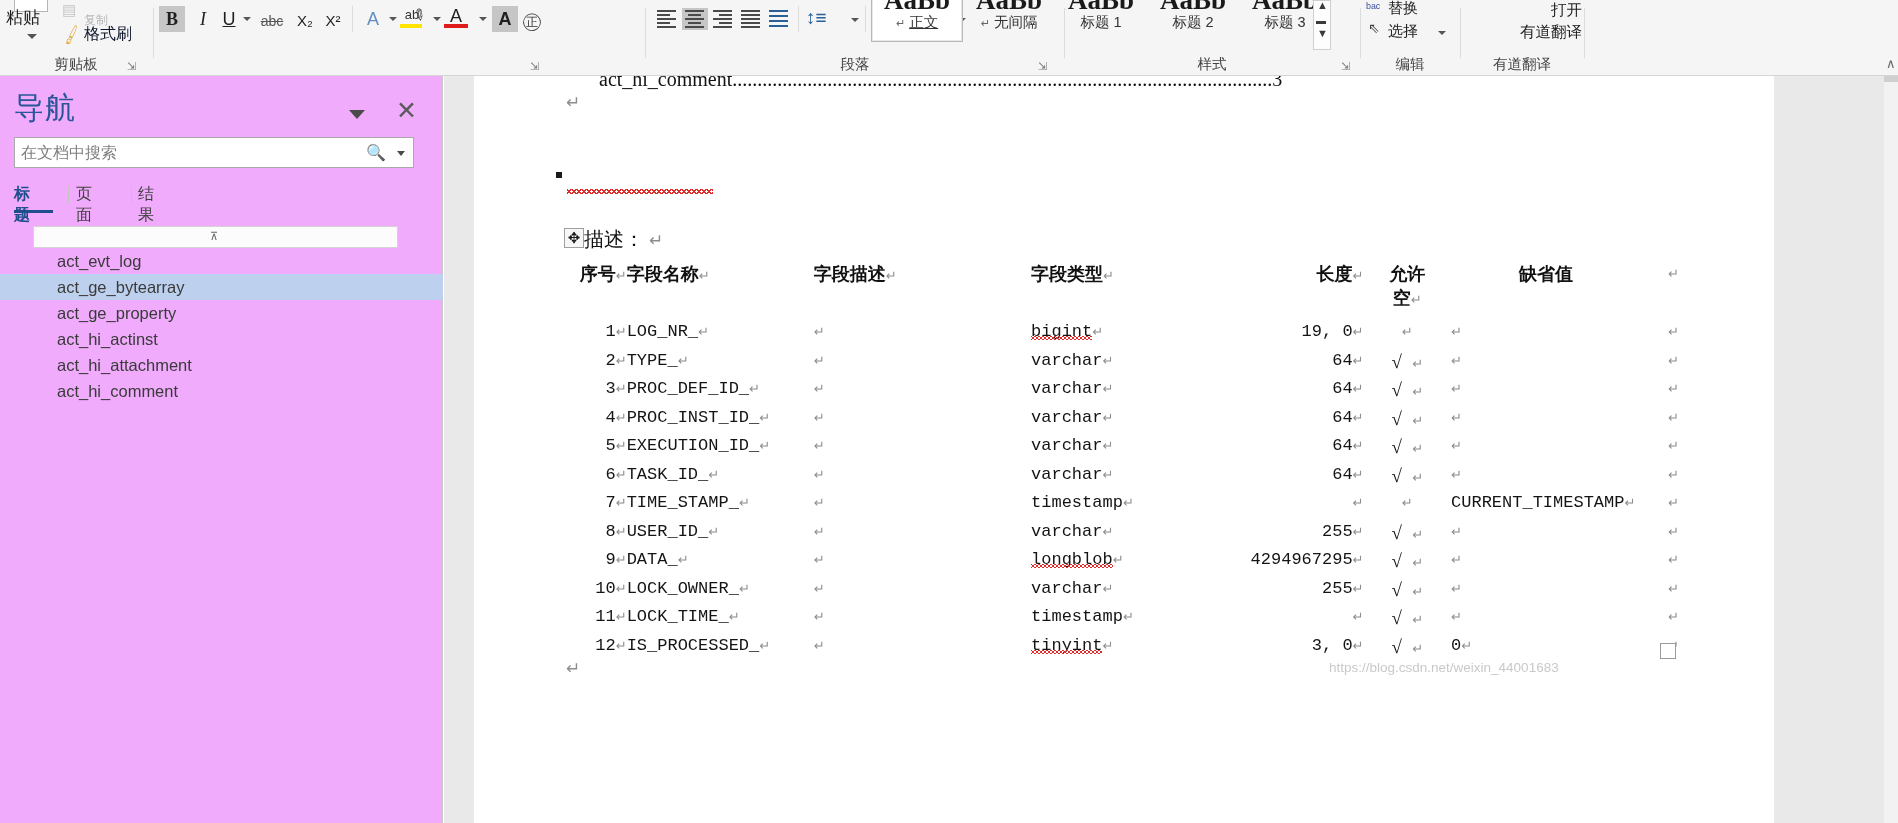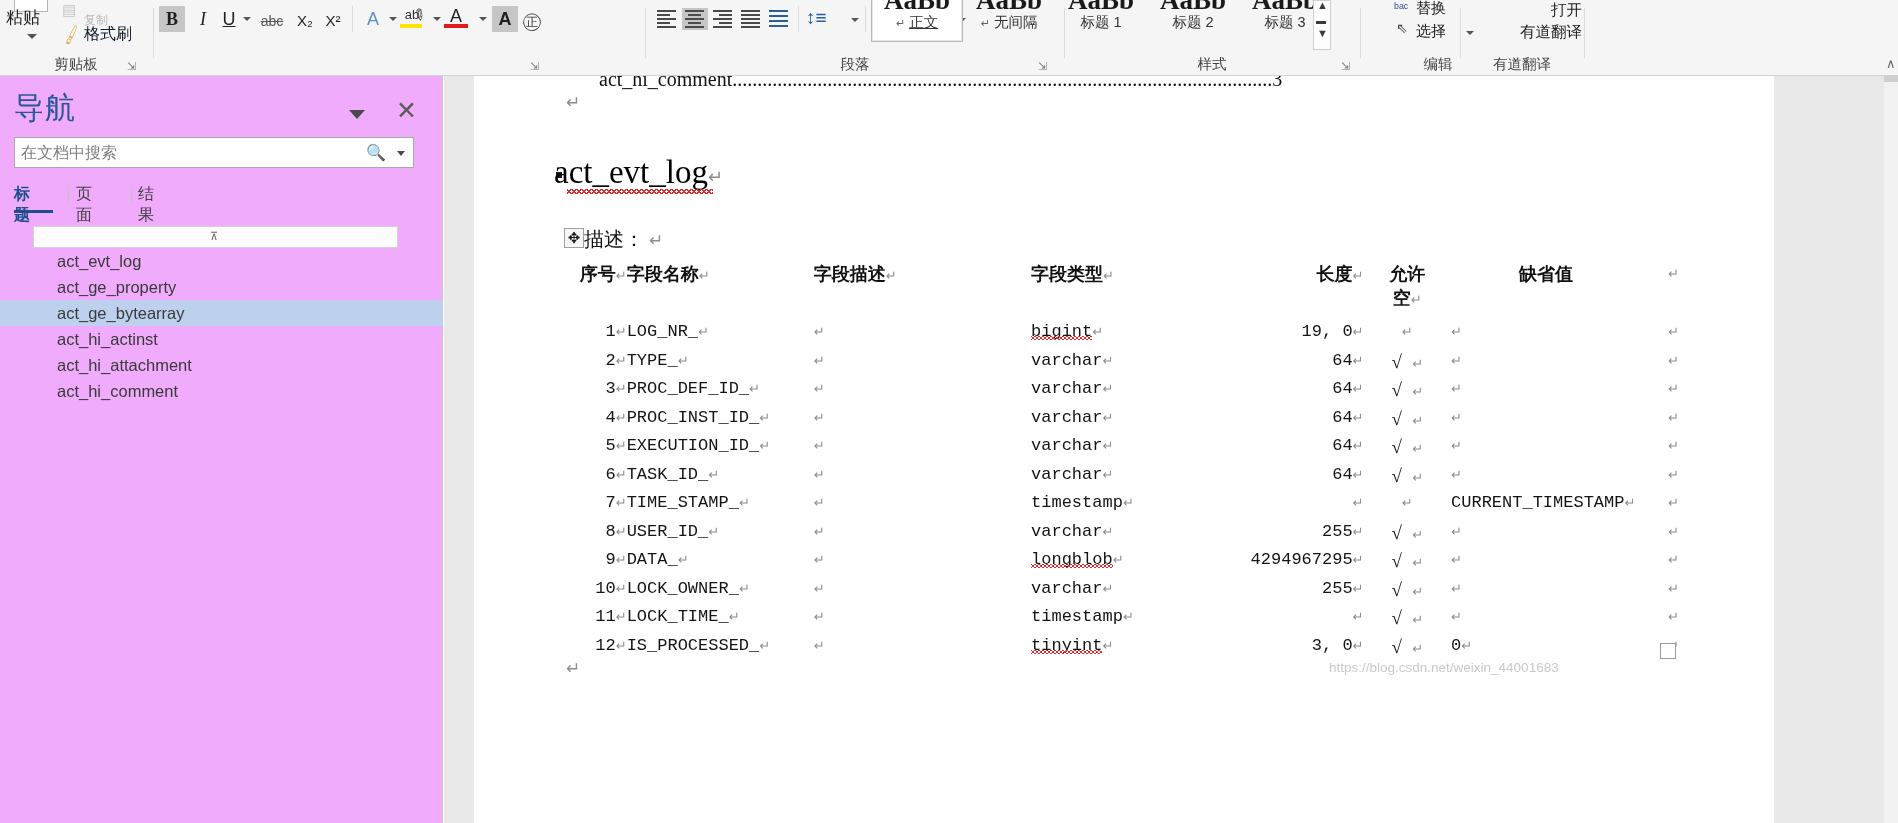--- a/index.html
+++ b/index.html
@@ -366,21 +366,21 @@
       <div class="sg-name">标题 3</div>
     </div>
     <div class="sg-scroll">
       <div style="top:-2px;">▲</div>
       <div style="top:14px; left:2px; font-size:10px;">▬</div>
       <div style="top:26px;">▼</div>
     </div>
 
     <div class="rb-sep" style="left:1360px; top:8px;"></div>
 
-    <div class="rb-group" style="left:1362px; width:96px;margin-left:28px;">
+    <div class="rb-group" style="left:1362px; width:96px;">
       <div class="ed-ic" style="left:4px; top:0px; color:#3a4fa0;">ᵇᵃᶜ</div>
       <div class="ed-item" style="left:26px; top:-1px;">替换</div>
       <div class="ed-ic" style="left:6px; top:20px; font-size:14px; color:#444;">⇖</div>
       <div class="ed-item" style="left:26px; top:22px;">选择</div>
       <div class="tiny-arrow" style="left:76px; top:31px;"></div>
       <div class="rb-caption">编辑</div>
     </div>
     <div class="rb-sep" style="left:1460px; top:8px;"></div>
 
     <div class="rb-group" style="left:1462px; width:120px;">
@@ -412,38 +412,37 @@
       <div class="nav-tab-div" style="left:117px;"></div>
       <div class="nav-tab" style="left:124px;">结果</div>
     </div>
 
     <div class="nav-box">
       <div class="nav-box-glyph">⊼</div>
     </div>
 
     <div class="nav-list">
       <div class="nav-item">act_evt_log</div>
+      <div class="nav-item sel">act_ge_bytearray</div>
       <div class="nav-item">act_ge_property</div>
-      <div class="nav-item sel">act_ge_bytearray</div>
       <div class="nav-item">act_hi_actinst</div>
       <div class="nav-item">act_hi_attachment</div>
       <div class="nav-item">act_hi_comment</div>
     </div>
 
   </div>
 
   <div class="doc-gutter"></div>
   <div class="doc-page">
 
     <div class="toc-tail doc-text"><span>act_hi_comment</span><span>............................................................................................................</span><span>3</span></div>
 
     <div class="blank-para pilcrow">↵</div>
 
     <div class="h-bullet"></div>
-    <div class="h-heading"><span>act_evt_log</span><span class="pilcrow" style="font-size:18px;">↵</span></div>
     <div class="spell-wave"></div>
 
     <div class="tbl-move-handle">✥</div>
     <div class="desc-line doc-text"><span>描述：</span> <span class="pilcrow" style="font-size:17px;">↵</span></div>
 
     <table class="ftable">
       <thead>
         <tr>
           <th class="c-no"><span>序号</span><span class="pilcrow" style="font-size:13px;font-weight:normal;">↵</span></th>
           <th class="c-name"><span>字段名称</span><span class="pilcrow" style="font-size:13px;font-weight:normal;">↵</span></th>

